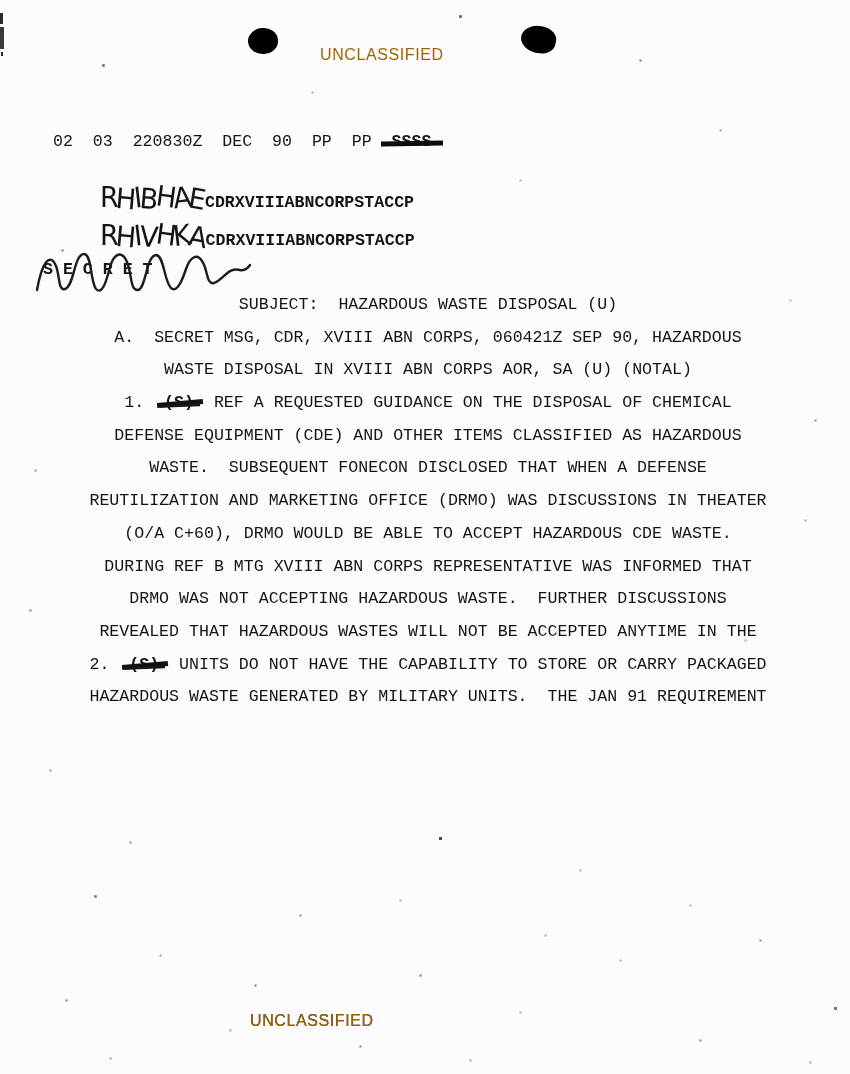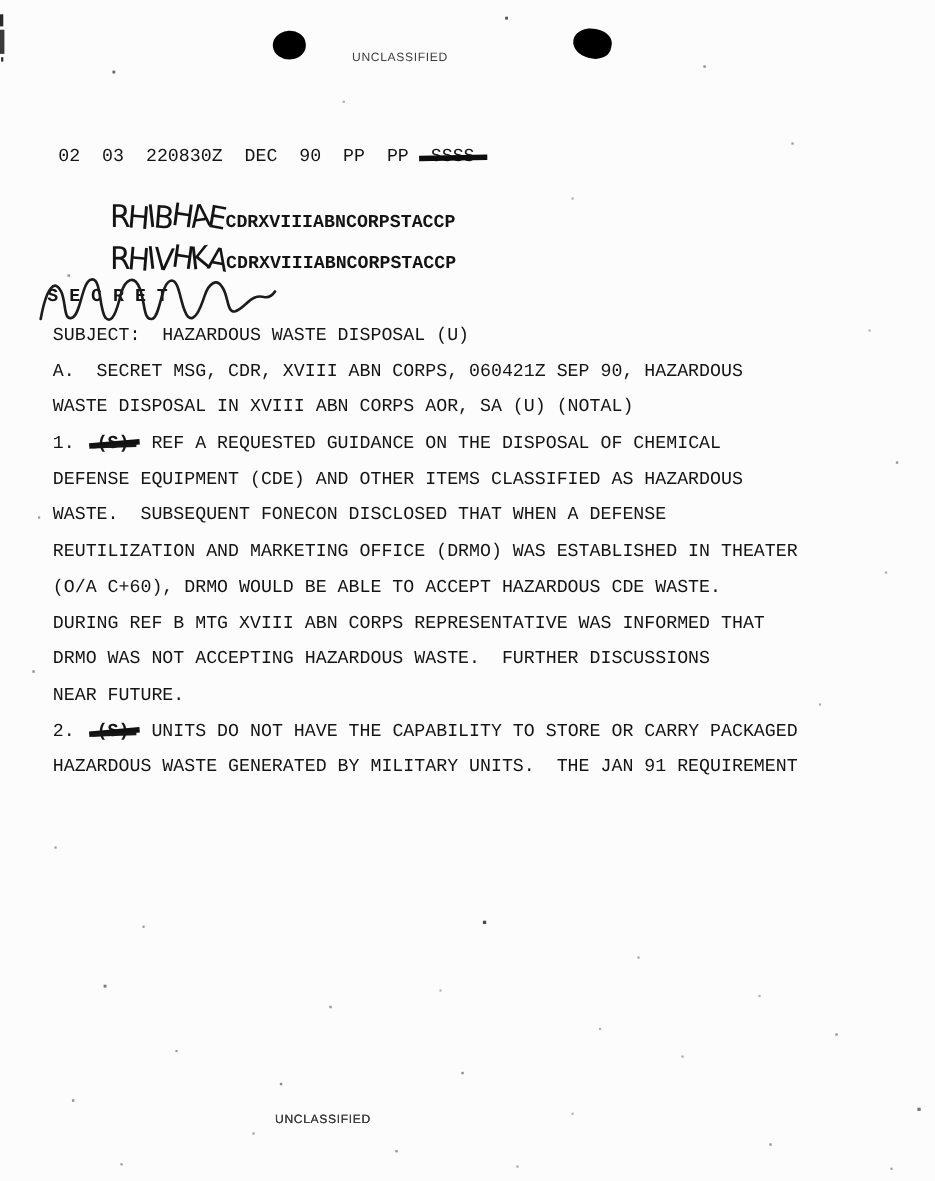--- a/index.html
+++ b/index.html
@@ -36,31 +36,31 @@
 
   
   .punch { position:absolute; background:#000; }
   .punch.p1 { left:248px; top:28px; width:30px; height:26px; border-radius:50% 50% 48% 52%; transform:rotate(-6deg); }
   .punch.p2 { left:521px; top:26px; width:35px; height:27px; border-radius:54% 46% 48% 52%; transform:rotate(12deg); }
 
   
   .banner {
     position:absolute;
     font-family:"Liberation Sans", sans-serif;
-    font-size:11px; letter-spacing:0.6px; color:#404040;
+    font-size:16px; letter-spacing:0.6px; color:#a16207;
     white-space:pre;
   }
   .banner.top { left:320px; top:46px; }
   .banner.bottom { left:250px; top:1012px; text-shadow:0 0 0.4px #1b1b1b; }
 
   
   .tw { font-size:16.6px; white-space:pre; }
 
   .routing-line { position:absolute; left:53px; top:132px; }
-  .route-struck { position:relative; font-weight:normal; display:inline-block; }
+  .route-struck { position:relative; font-weight:bold; display:inline-block; }
   .route-struck::after {
     content:""; position:absolute; left:-11px; right:-11px; top:46%; height:4.5px;
     background:#0d0d0d; transform:rotate(-1deg);
   }
 
   
   .addr-row { position:absolute; left:100px; white-space:nowrap; }
   .addr-row.r1 { top:182px; }
   .addr-row.r2 { top:220px; }
   .hw { font-family:"DejaVu Sans", sans-serif; font-size:27px; letter-spacing:-2.5px;
@@ -71,21 +71,21 @@
   .hw-ltr:nth-child(5n) { transform:rotate(8deg) translateY(-1px); }
   .hw-ltr:last-child { transform:rotate(10deg) translateY(1px); }
   .typed-indicator { font-family:"Liberation Mono", monospace; font-size:16.6px; font-weight:bold;text-align:center; }
 
   
   .secret-row { position:absolute; left:43px; top:260px; font-weight:bold; }
   .secret-scribble { position:absolute; left:34px; top:244px; pointer-events:none; }
 
   
   .body-block { position:absolute; left:48px; top:295px; width:760px; }
-  .tline { height:32.7px; white-space:pre; font-size:16.6px; }
+  .tline { height:32.7px; white-space:pre; font-size:16.6px;text-align:center; }
   .struck { position:relative; font-weight:bold; display:inline-block; color:#141414; }
   .struck::before {
     content:""; position:absolute; left:-7px; right:-9px; top:42%; height:4.5px;
     background:#111; transform:rotate(-5deg);
   }
   .struck::after {
     content:""; position:absolute; left:-4px; right:-6px; top:58%; height:3px;
     background:#161616; transform:rotate(-2deg);
   }
 </style>
@@ -119,24 +119,24 @@
              C190,35 194,23 206,26 C211,27 214,24 216,21" fill="none" stroke="#1c1c1c" stroke-width="2.4" stroke-linecap="round"></path>
   </svg>
 
   <div class="body-block">
       <div class="tline"><span class="seg">SUBJECT:  HAZARDOUS WASTE DISPOSAL (U)</span></div>
       <div class="tline"><span class="seg">A.  SECRET MSG, CDR, XVIII ABN CORPS, 060421Z SEP 90, HAZARDOUS</span></div>
       <div class="tline"><span class="seg">WASTE DISPOSAL IN XVIII ABN CORPS AOR, SA (U) (NOTAL)</span></div>
       <div class="tline"><span class="seg">1.  </span><span class="struck">(S)</span><span class="seg">  REF A REQUESTED GUIDANCE ON THE DISPOSAL OF CHEMICAL</span></div>
       <div class="tline"><span class="seg">DEFENSE EQUIPMENT (CDE) AND OTHER ITEMS CLASSIFIED AS HAZARDOUS</span></div>
       <div class="tline"><span class="seg">WASTE.  SUBSEQUENT FONECON DISCLOSED THAT WHEN A DEFENSE</span></div>
-      <div class="tline"><span class="seg">REUTILIZATION AND MARKETING OFFICE (DRMO) WAS ESTABLISHED IN THEATER</span></div>
+      <div class="tline"><span class="seg">REUTILIZATION AND MARKETING OFFICE (DRMO) WAS DISCUSSIONS IN THEATER</span></div>
       <div class="tline"><span class="seg">(O/A C+60), DRMO WOULD BE ABLE TO ACCEPT HAZARDOUS CDE WASTE.</span></div>
       <div class="tline"><span class="seg">DURING REF B MTG XVIII ABN CORPS REPRESENTATIVE WAS INFORMED THAT</span></div>
       <div class="tline"><span class="seg">DRMO WAS NOT ACCEPTING HAZARDOUS WASTE.  FURTHER DISCUSSIONS</span></div>
-      <div class="tline"><span class="seg">NEAR FUTURE.</span></div>
+      <div class="tline"><span class="seg">REVEALED THAT HAZARDOUS WASTES WILL NOT BE ACCEPTED ANYTIME IN THE</span></div>
       <div class="tline"><span class="seg">2.  </span><span class="struck">(S)</span><span class="seg">  UNITS DO NOT HAVE THE CAPABILITY TO STORE OR CARRY PACKAGED</span></div>
       <div class="tline"><span class="seg">HAZARDOUS WASTE GENERATED BY MILITARY UNITS.  THE JAN 91 REQUIREMENT</span></div>
     </div>
 
   <div class="banner bottom">UNCLASSIFIED</div>
 
 </div>
 
 </body></html>

